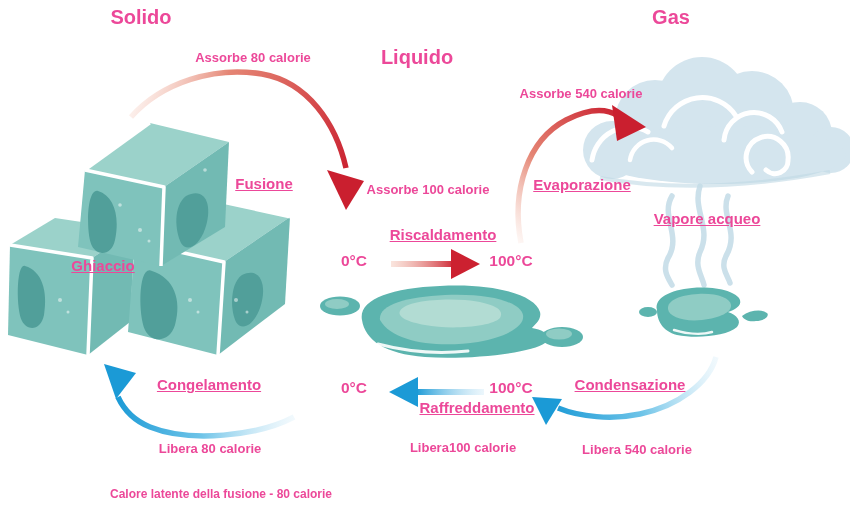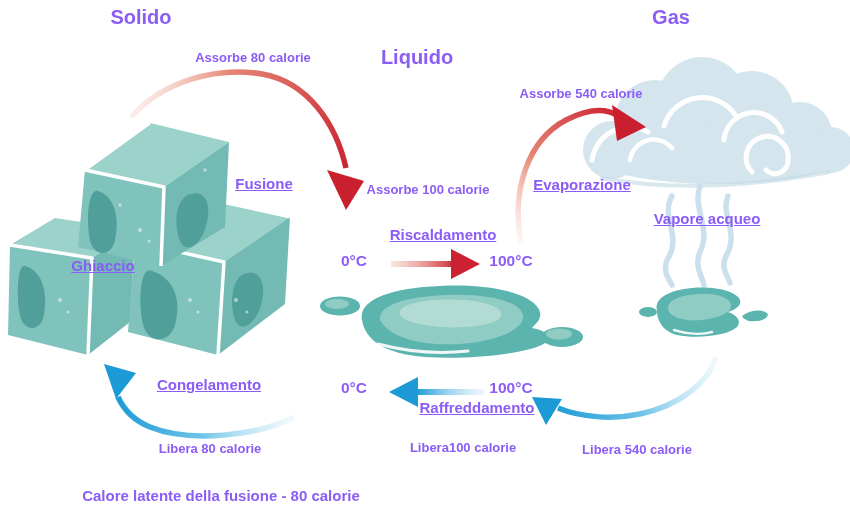--- a/index.html
+++ b/index.html
@@ -1,26 +1,26 @@
 <!DOCTYPE html>
 <html><head>
 <meta charset="utf-8">
 <style>
   html,body{margin:0;padding:0;background:#fff;}
   #diagram{
     position:relative;width:850px;height:528px;background:#ffffff;
     font-family:"Liberation Sans", sans-serif;color:#3c3c3c;overflow:hidden;
   }
   .lbl{position:absolute;transform:translateX(-50%);white-space:nowrap;
-       font-weight:700;color:#8b5cf6;line-height:1.1;}
+       font-weight:700;color:#ec4899;line-height:1.1;}
   .hdr{font-size:20px;}
   .mid{font-size:15px;text-decoration:underline;}
   .cal{font-size:13px;}
   .temp{font-size:15.5px;}
-  .caption{font-size:15px;}
+  .caption{font-size:12px;}
   svg{position:absolute;left:0;top:0;}
 </style>
 </head>
 <body>
 
 <div id="diagram">
 
   <svg width="850" height="528" viewBox="0 0 850 528">
     <defs>
       <linearGradient id="gFus" gradientUnits="userSpaceOnUse" x1="131" y1="95" x2="346" y2="185">
@@ -182,17 +182,18 @@
   <div class="lbl mid" style="left:66px;top:258px;margin-left:37px;">Ghiaccio</div>
 
   <div class="lbl mid" style="left:209px;top:377px;">Congelamento</div>
   <div class="lbl cal" style="left:192px;top:442px;padding-left:36px;">Libera 80 calorie</div>
 
   <div class="lbl temp" style="left:354px;top:379px;">0°C</div>
   <div class="lbl temp" style="left:511px;top:379px;">100°C</div>
   <div class="lbl mid" style="left:477px;top:400px;">Raffreddamento</div>
   <div class="lbl cal" style="left:463px;top:441px;">Libera100 calorie</div>
 
+  <div class="lbl mid" style="left:630px;top:377px;">Condensazione</div>
   <div class="lbl cal" style="left:637px;top:443px;">Libera 540 calorie</div>
 
   <div class="lbl caption" style="left:221px;top:488px;">Calore latente della fusione - 80 calorie</div>
 
 </div>
 
 </body></html>

